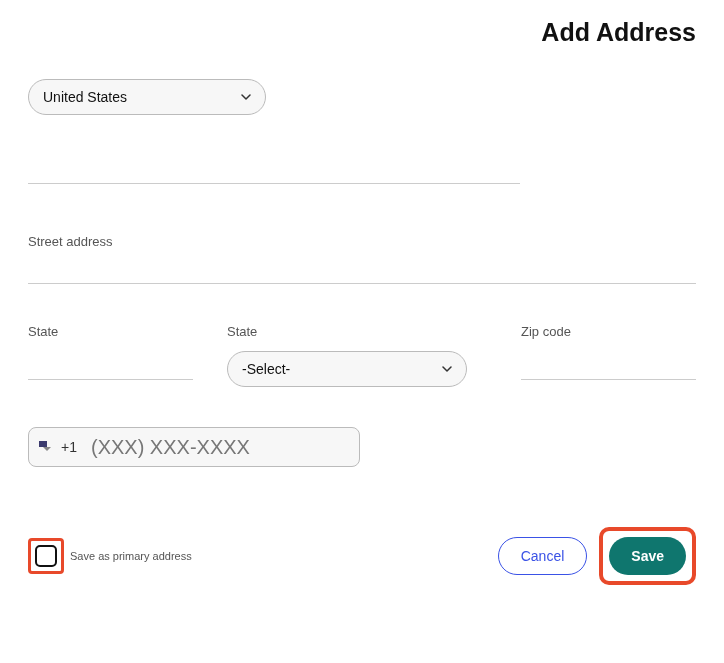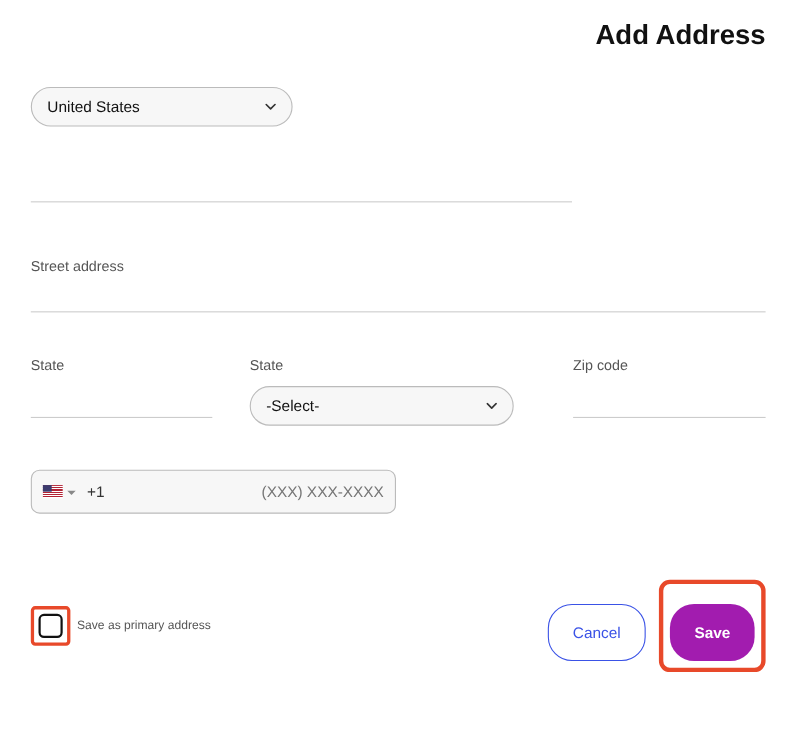--- a/index.html
+++ b/index.html
@@ -149,24 +149,23 @@
     }
     .dial-code {
       font-size: 14px;
       color: #333;
       margin-right: 14px;
     }
     .phone-input {
       border: none;
       background: transparent;
       outline: none;
-      font-size: 14px;
+      font-size: 20px;
       flex: 1;
       color: #555;
-      text-align: right;
     }
     .phone-input::placeholder {
       color: #777;
     }
     .footer {
       display: flex;
       align-items: center;
       justify-content: space-between;
       margin-top: 10px;
     }
@@ -195,35 +194,34 @@
       font-size: 11px;
       color: #555;
     }
     .actions {
       display: flex;
       align-items: center;
       gap: 12px;
     }
     .btn {
       border-radius: 22px;
-      height: 52px;
+      height: 38px;
       padding: 0 22px;
       font-size: 14px;
       cursor: pointer;
       border: none;
       font-weight: 500;
-      margin-top: 12px;
     }
     .btn-cancel {
       background: #fff;
       color: #3a52e6;
       border: 1px solid #3a52e6;
     }
     .btn-save {
-      background: #a21caf;
+      background: #0f766e;
       color: #fff;
       font-weight: 600;
     }
     .save-highlight {
       border: 4px solid #e8492a;
       border-radius: 10px;
       padding: 6px;
       display: inline-flex;
     }
   </style>

